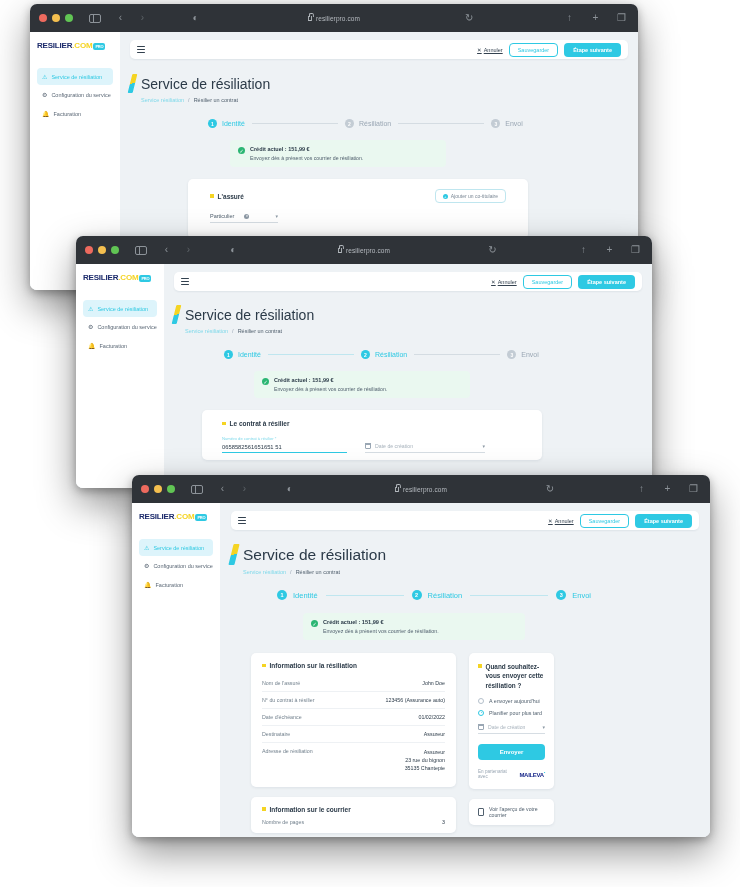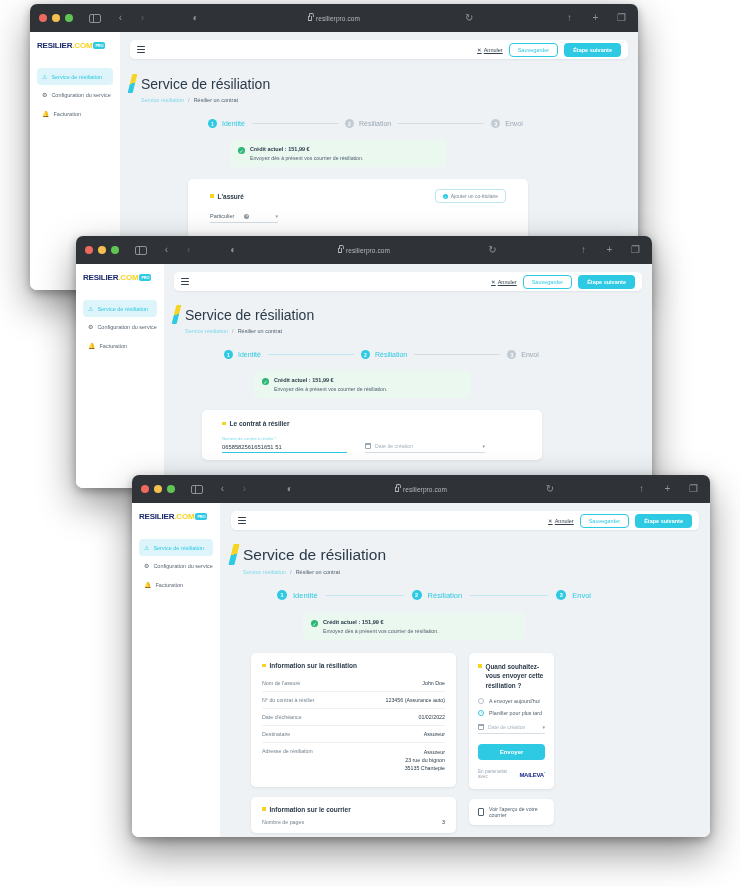--- a/index.html
+++ b/index.html
@@ -82,21 +82,21 @@
   
   .app { display: flex; background: #eef2f5; }
   .sidebar {
     background: #fff;
     flex: none;
     padding-top: 9px;
   }
   .logo {
     font-weight: bold;
     letter-spacing: -.2px;
-    display: flex; align-items: center;
+    display: flex; align-items: flex-end;
     white-space: nowrap;
   }
   .logo .p1 { color: #1b2a6b; }
   .logo .p2 { color: #f5d423; }
   .logo .badge {
     background: #2ec9e3; color: #fff;
     border-radius: 2px;
     font-weight: bold;
     display: inline-block;
   }

